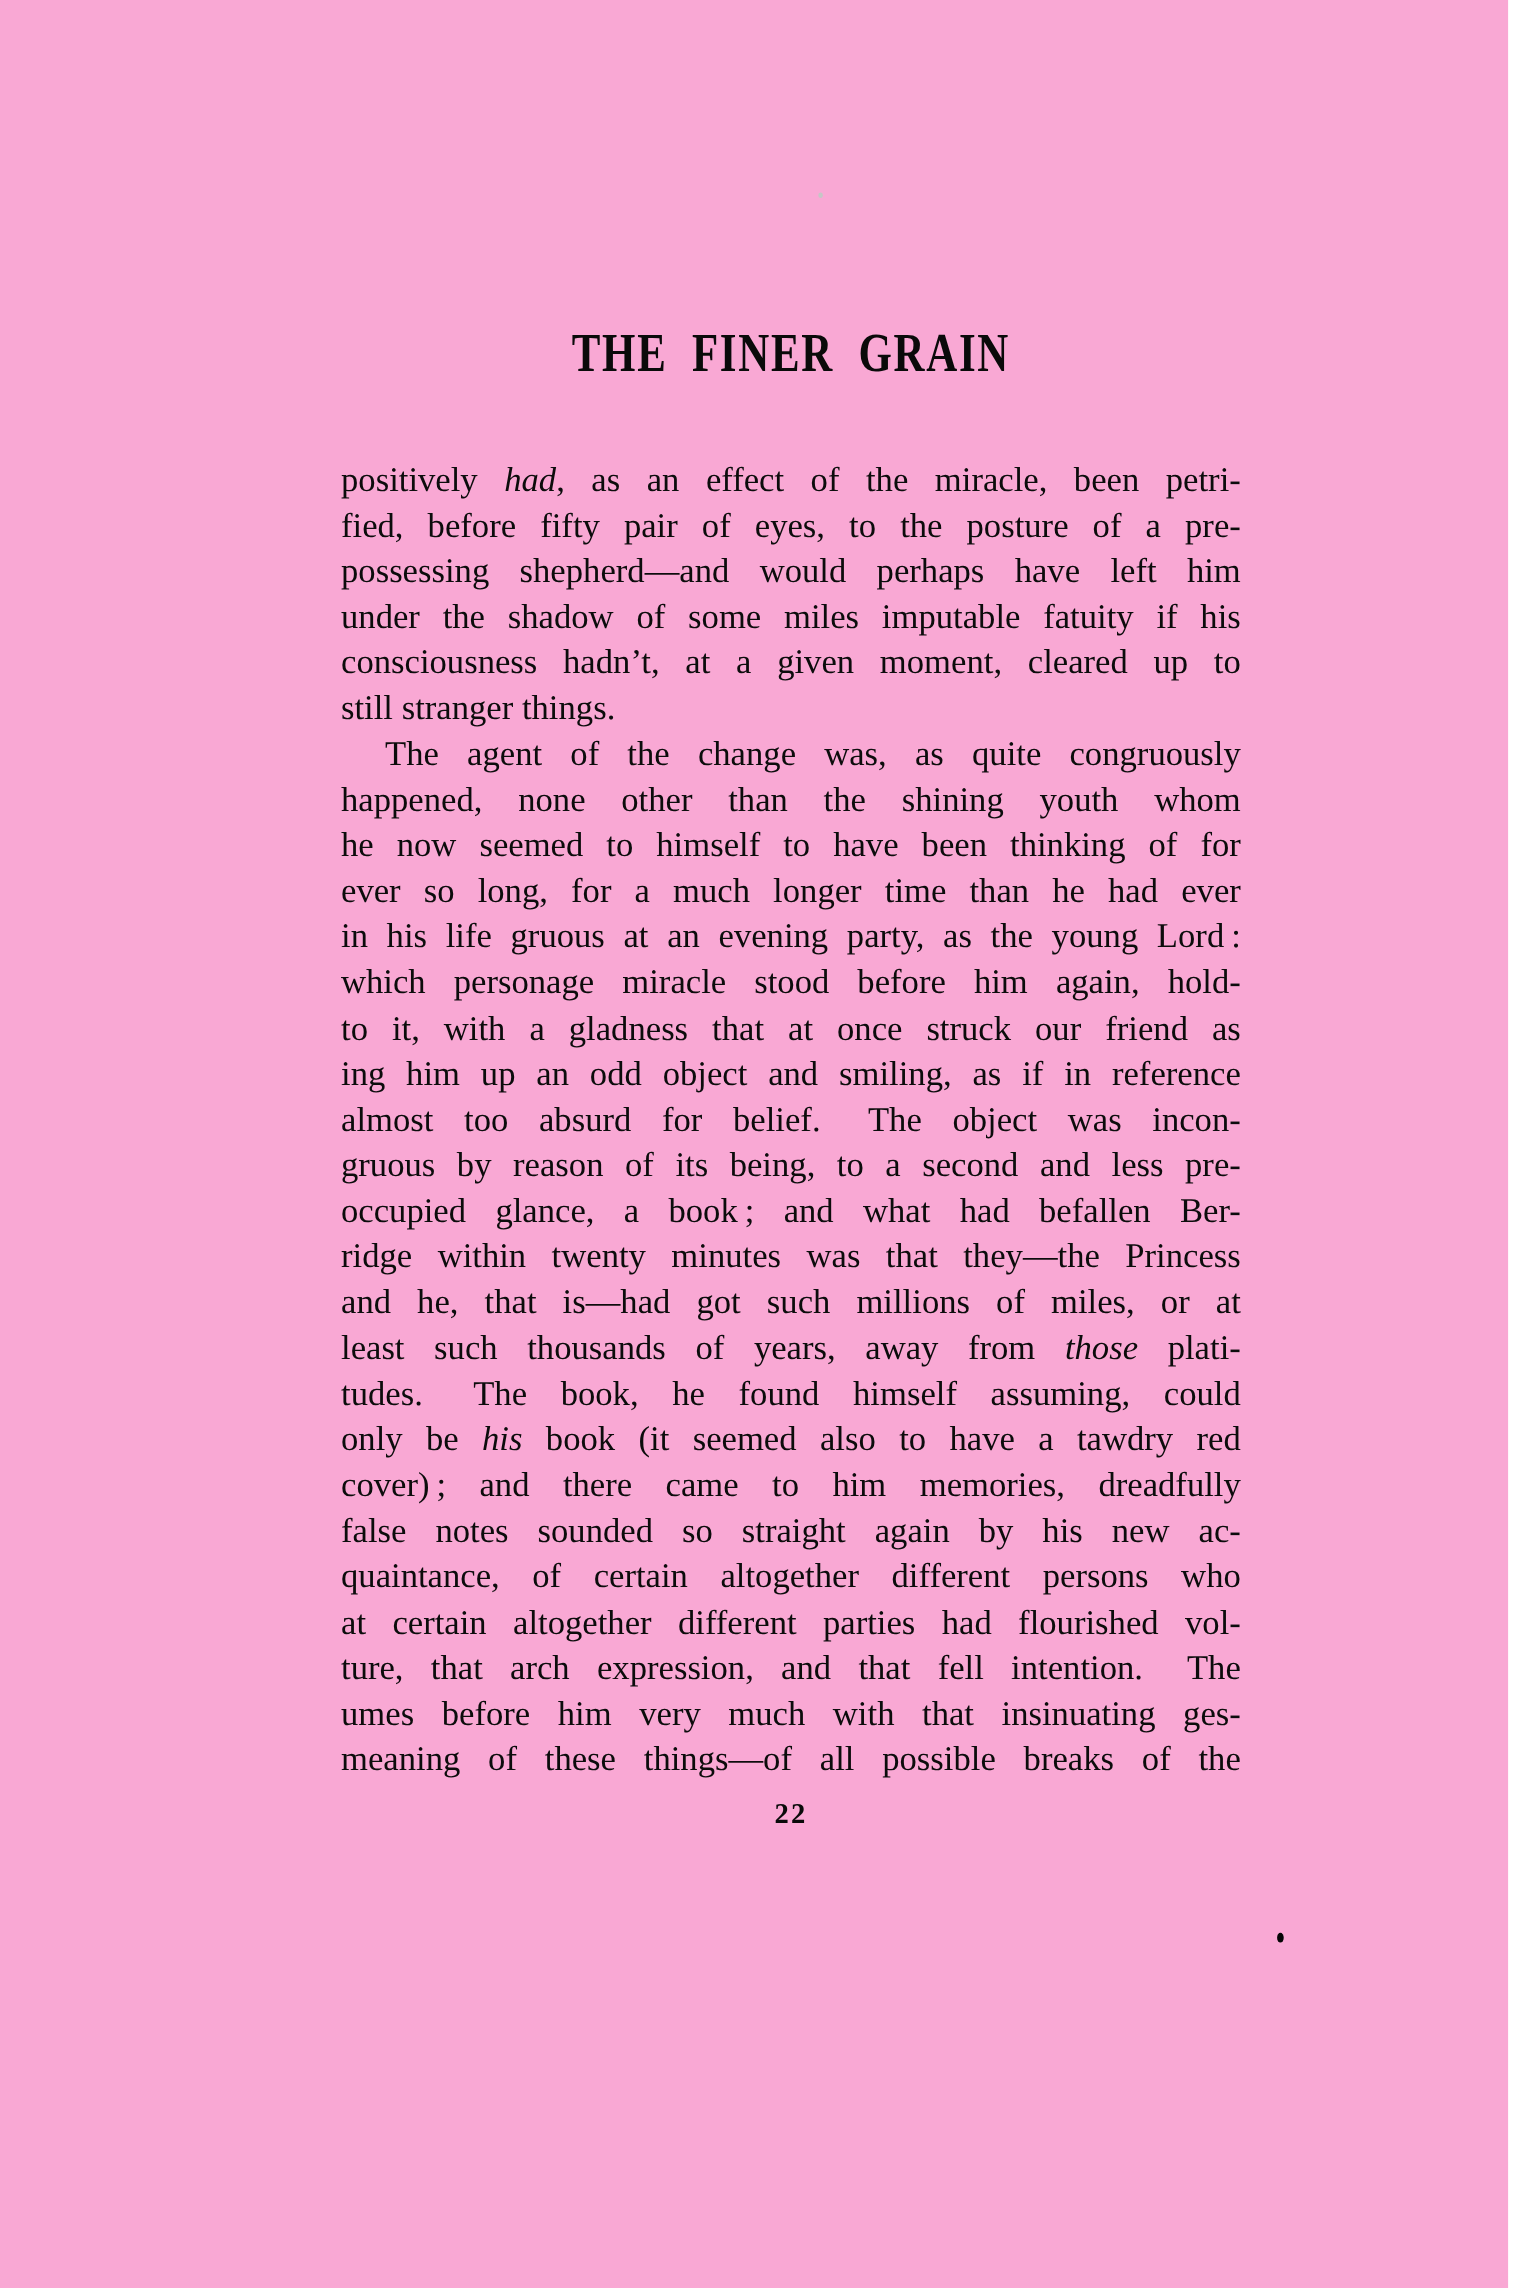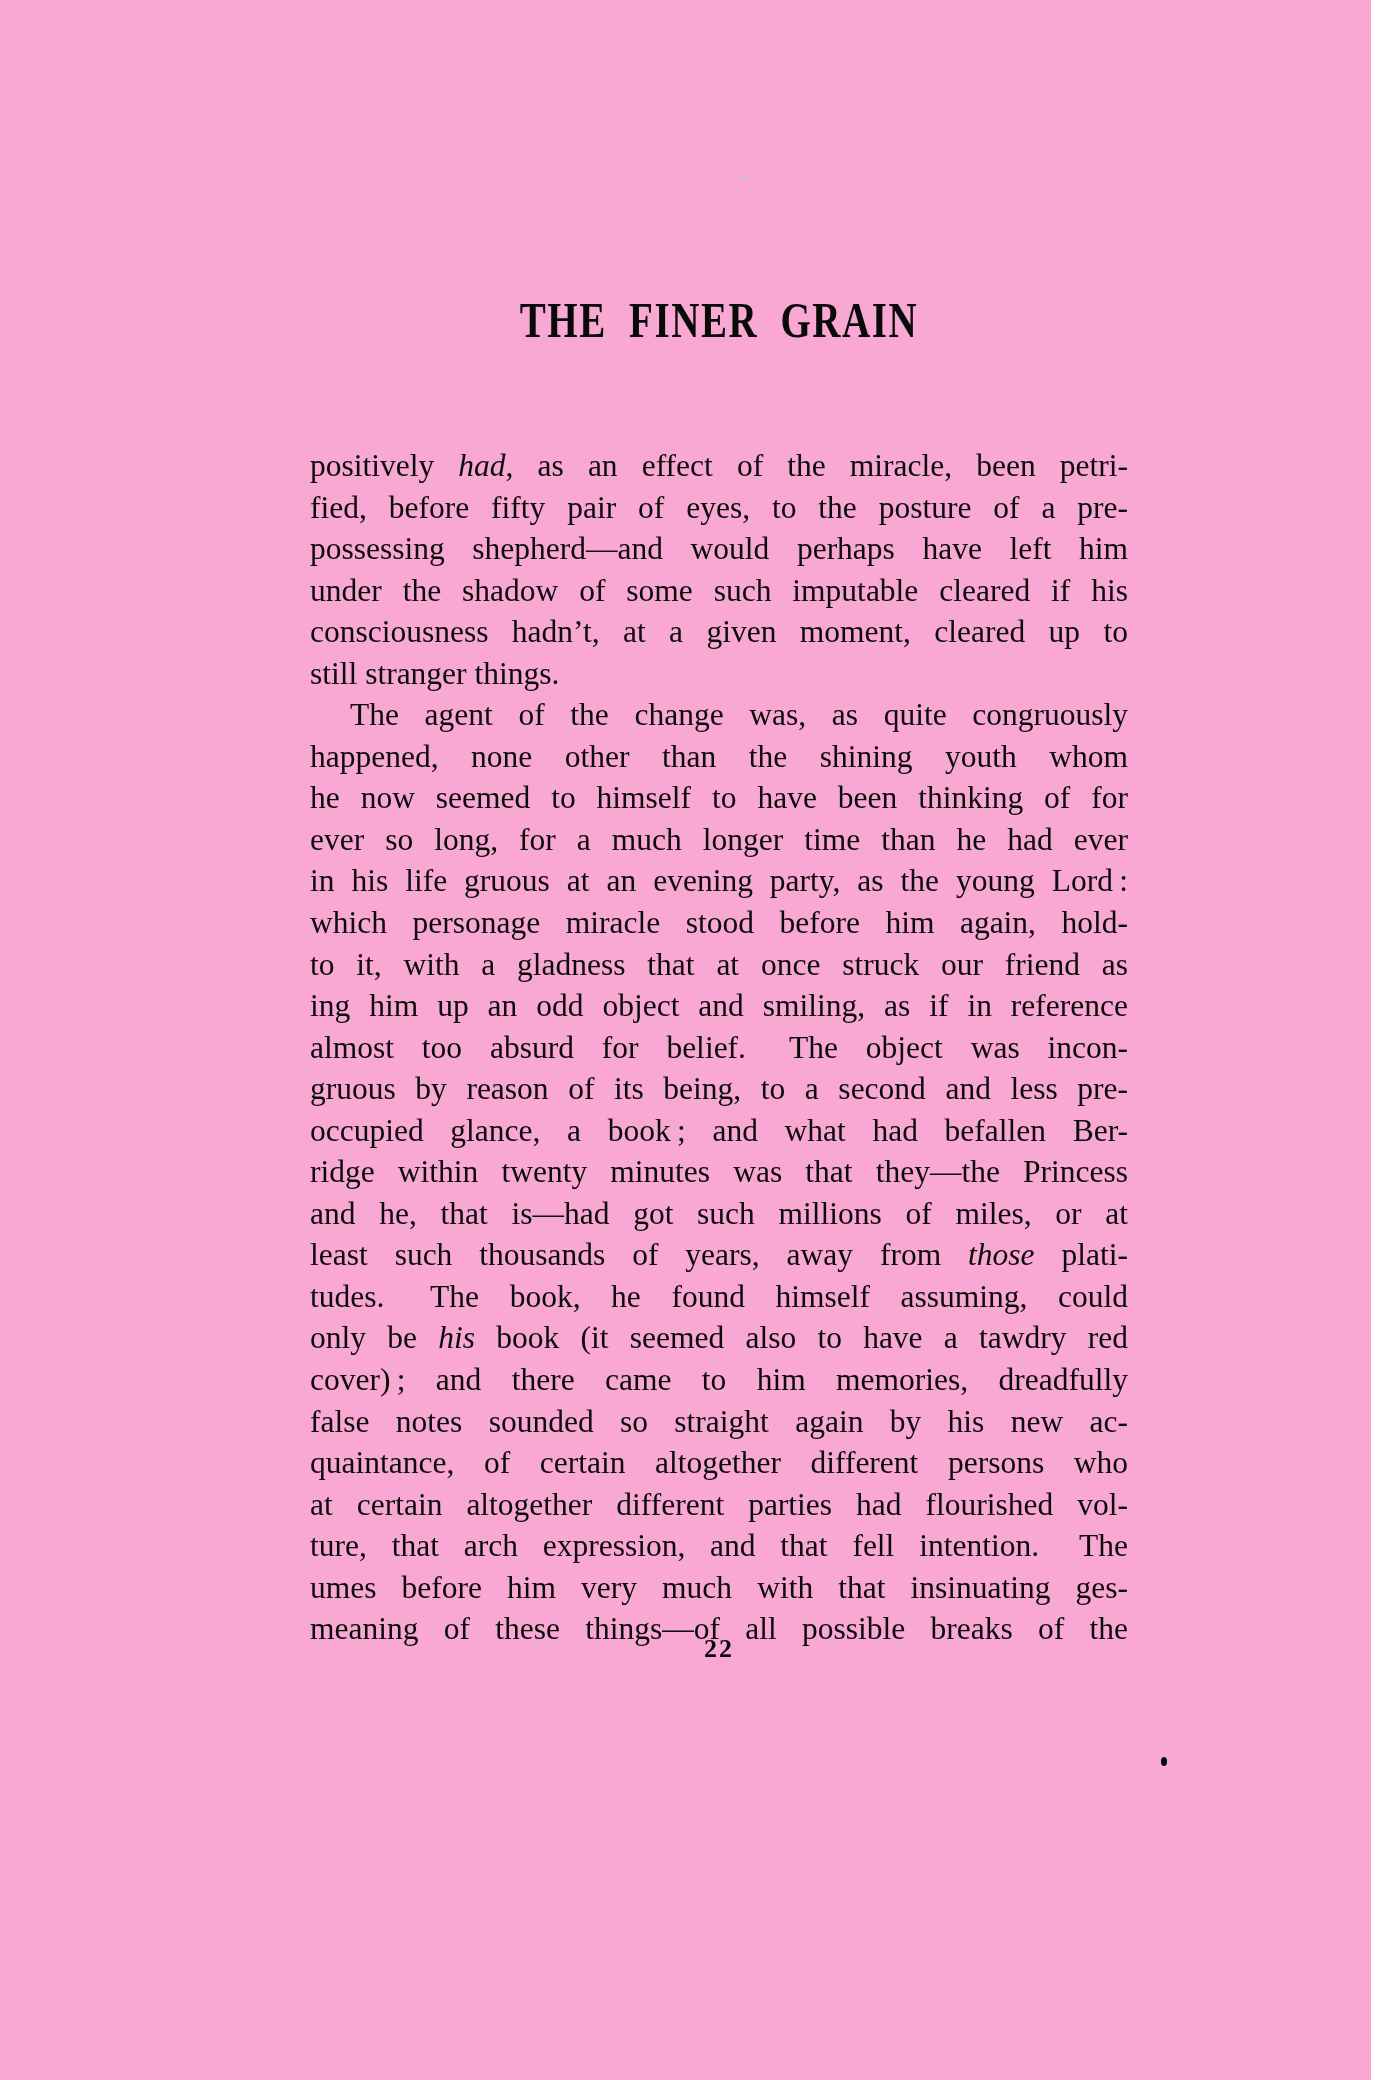--- a/index.html
+++ b/index.html
@@ -28,21 +28,21 @@
     letter-spacing: 2px;
     word-spacing: 14px;
     white-space: nowrap;
     transform: scaleX(0.78);
     transform-origin: center;
     color: #0a0a0a;
   }
   .textblock {
     position: absolute;
     left: 310px;
-    top: 445px;
+    top: 415px;
     width: 818px;
     font-size: 31.5px;
     line-height: 41.55px;
     color: #0c0c0c;
   }
   .ln {
     text-align: justify;
     text-align-last: justify;
   }
   .ln.left {
@@ -88,21 +88,21 @@
 </head>
 <body>
 
 <div class="page">
   <div class="speck top"></div>
   <h1 class="header">THE FINER GRAIN</h1>
   <div class="textblock" id="textblock">
       <div class="ln"><span>positively </span><i>had</i><span>, as an effect of the miracle, been petri-</span></div>
       <div class="ln"><span>fied, before fifty pair of eyes, to the posture of a pre-</span></div>
       <div class="ln"><span>possessing shepherd—and would perhaps have left him</span></div>
-      <div class="ln"><span>under the shadow of some such imputable cleared if his</span></div>
+      <div class="ln"><span>under the shadow of some miles imputable fatuity if his</span></div>
       <div class="ln"><span>consciousness hadn’t, at a given moment, cleared up to</span></div>
       <div class="ln left"><span>still stranger things.</span></div>
       <div class="ln indent"><span>The agent of the change was, as quite congruously</span></div>
       <div class="ln"><span>happened, none other than the shining youth whom</span></div>
       <div class="ln"><span>he now seemed to himself to have been thinking of for</span></div>
       <div class="ln"><span>ever so long, for a much longer time than he had ever</span></div>
       <div class="ln"><span>in his life gruous at an evening party, as the young Lord :</span></div>
       <div class="ln"><span>which personage miracle stood before him again, hold-</span></div>
       <div class="ln"><span>to it, with a gladness that at once struck our friend as</span></div>
       <div class="ln"><span>ing him up an odd object and smiling, as if in reference</span></div>

